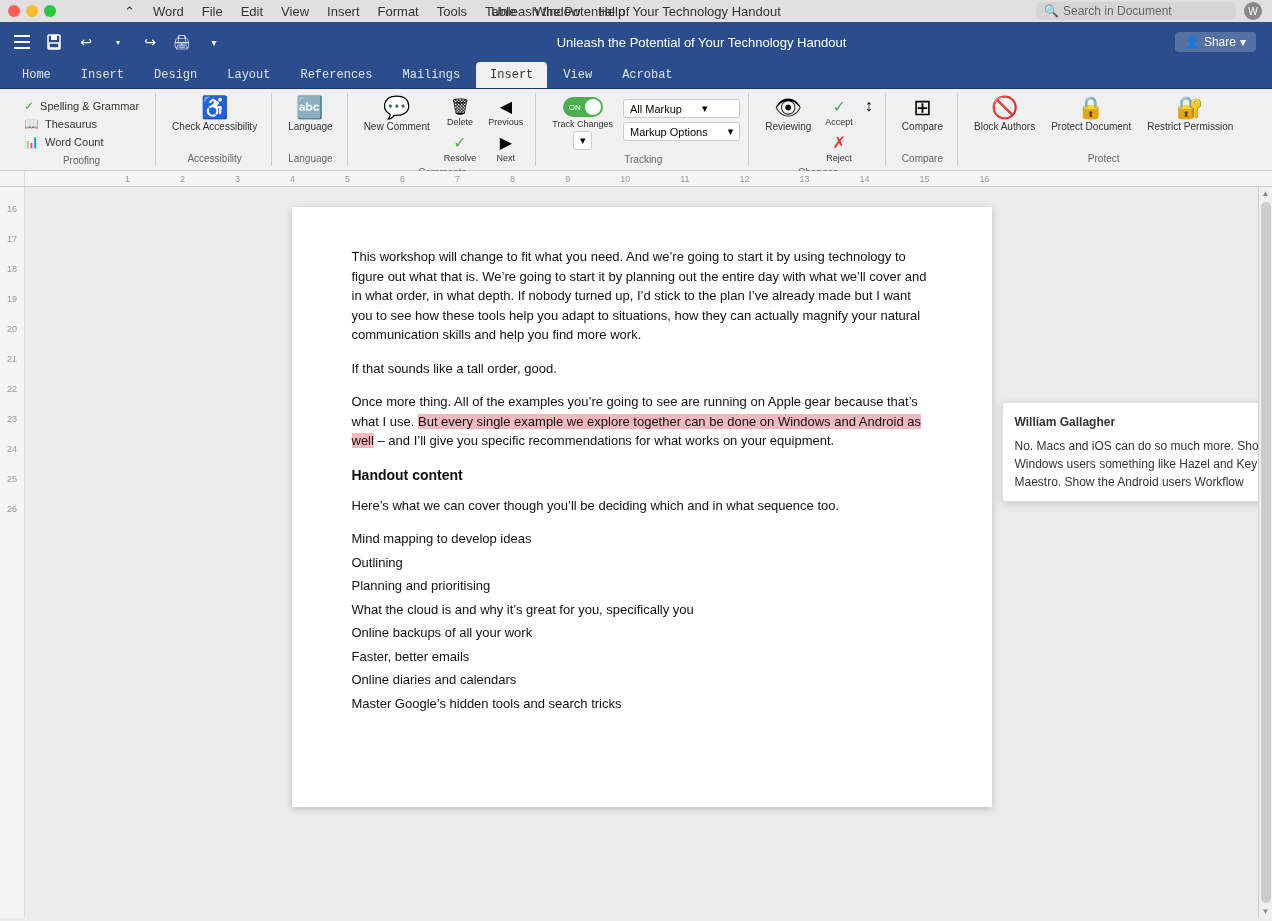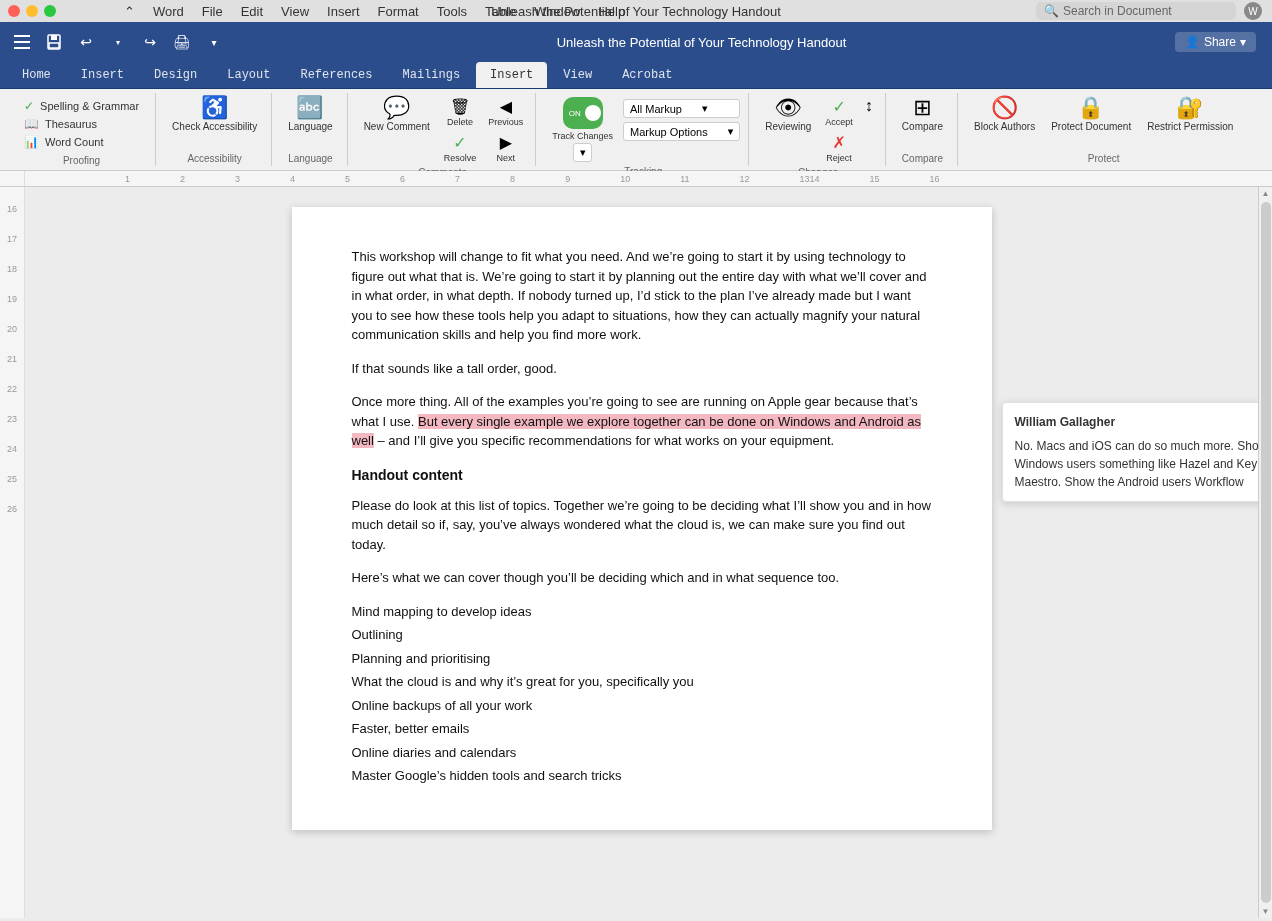--- a/index.html
+++ b/index.html
@@ -101,21 +101,21 @@
 
     
     .proofing-group { display: flex; flex-direction: column; padding: 2px 4px; }
     .proofing-item { display: flex; align-items: center; gap: 6px; padding: 2px 4px; cursor: pointer; border-radius: 3px; font-size: 12px; color: #333; }
 
     
     .toggle-btn {
       background: #4caf50;
       border-radius: 10px;
       width: 40px;
-      height: 32px;
+      height: 20px;
       display: flex;
       align-items: center;
       padding: 2px;
     }
     .toggle-knob { width: 16px; height: 16px; background: white; border-radius: 50%; margin-left: auto; }
     .toggle-label { font-size: 8px; color: white; margin-left: 4px; }
 
     
     .ribbon-dropdown {
       display: flex;
@@ -449,21 +449,21 @@
         <span style="margin-right:50px;">3</span>
         <span style="margin-right:50px;">4</span>
         <span style="margin-right:50px;">5</span>
         <span style="margin-right:50px;">6</span>
         <span style="margin-right:50px;">7</span>
         <span style="margin-right:50px;">8</span>
         <span style="margin-right:50px;">9</span>
         <span style="margin-right:50px;">10</span>
         <span style="margin-right:50px;">11</span>
         <span style="margin-right:50px;">12</span>
-        <span style="">13</span>
+        <span style="margin-right:50px;">13</span>
         <span style="margin-right:50px;">14</span>
         <span style="margin-right:50px;">15</span>
         <span>16</span>
       </div>
     </div>
 
     <div style="display:flex;flex:1;overflow:hidden;">
 
       <div class="left-ruler">
         <div class="ruler-num">16</div>
@@ -485,21 +485,20 @@
           <div class="doc-para">This workshop will change to fit what you need. And we’re going to start it by using technology to figure out what that is. We’re going to start it by planning out the entire day with what we’ll cover and in what order, in what depth. If nobody turned up, I’d stick to the plan I’ve already made but I want you to see how these tools help you adapt to situations, how they can actually magnify your natural communication skills and help you find more work.</div>
 
           <div class="doc-para">If that sounds like a tall order, good.</div>
 
           <div class="doc-para">
             <span>Once more thing. All of the examples you’re going to see are running on Apple gear because that’s what I use. </span><span class="highlighted-text">But every single example we explore together can be done on Windows and Android as well</span><span> – and I’ll give you specific recommendations for what works on your equipment.</span>
           </div>
 
           <div class="doc-heading">Handout content</div>
 
-          <div class="doc-para">Please do look at this list of topics. Together we’re going to be deciding what I’ll show you and in how much detail so if, say, you’ve always wondered what the cloud is, we can make sure you find out today.</div>
 
           <div class="doc-para">Here’s what we can cover though you’ll be deciding which and in what sequence too.</div>
 
           <div>
             <div class="doc-list">Mind mapping to develop ideas</div>
             <div class="doc-list">Outlining</div>
             <div class="doc-list">Planning and prioritising</div>
             <div class="doc-list">What the cloud is and why it’s great for you, specifically you</div>
             <div class="doc-list">Online backups of all your work</div>
             <div class="doc-list">Faster, better emails</div>

